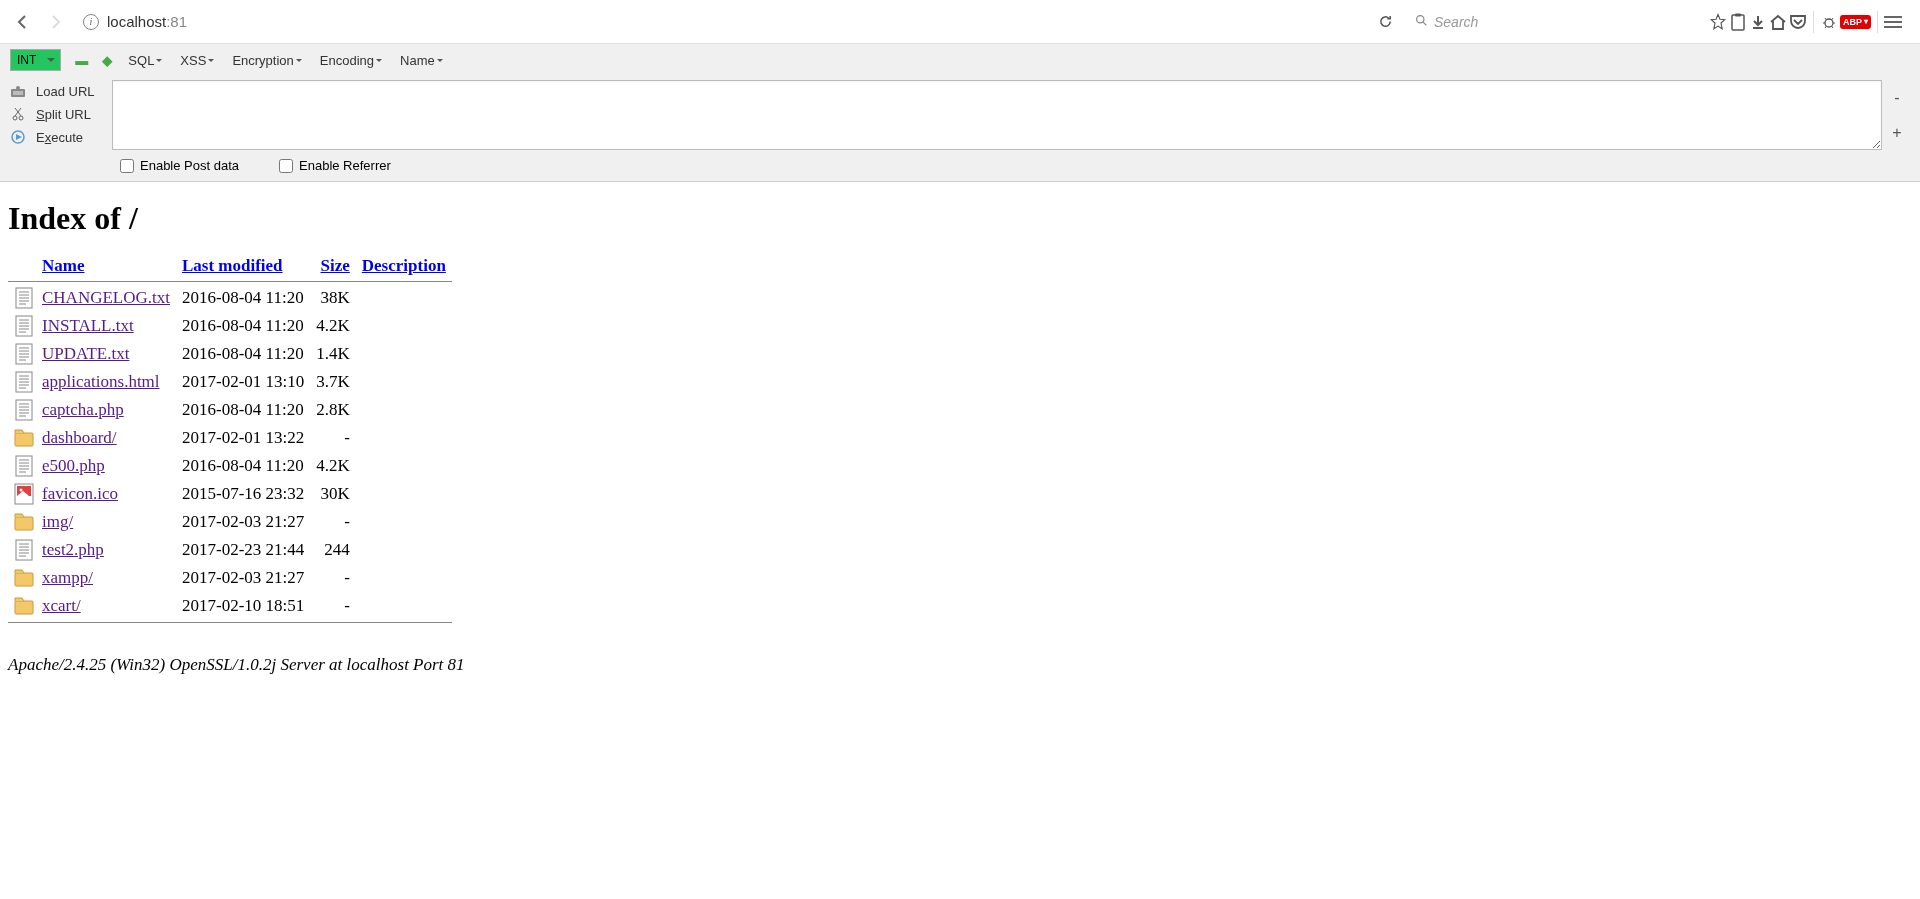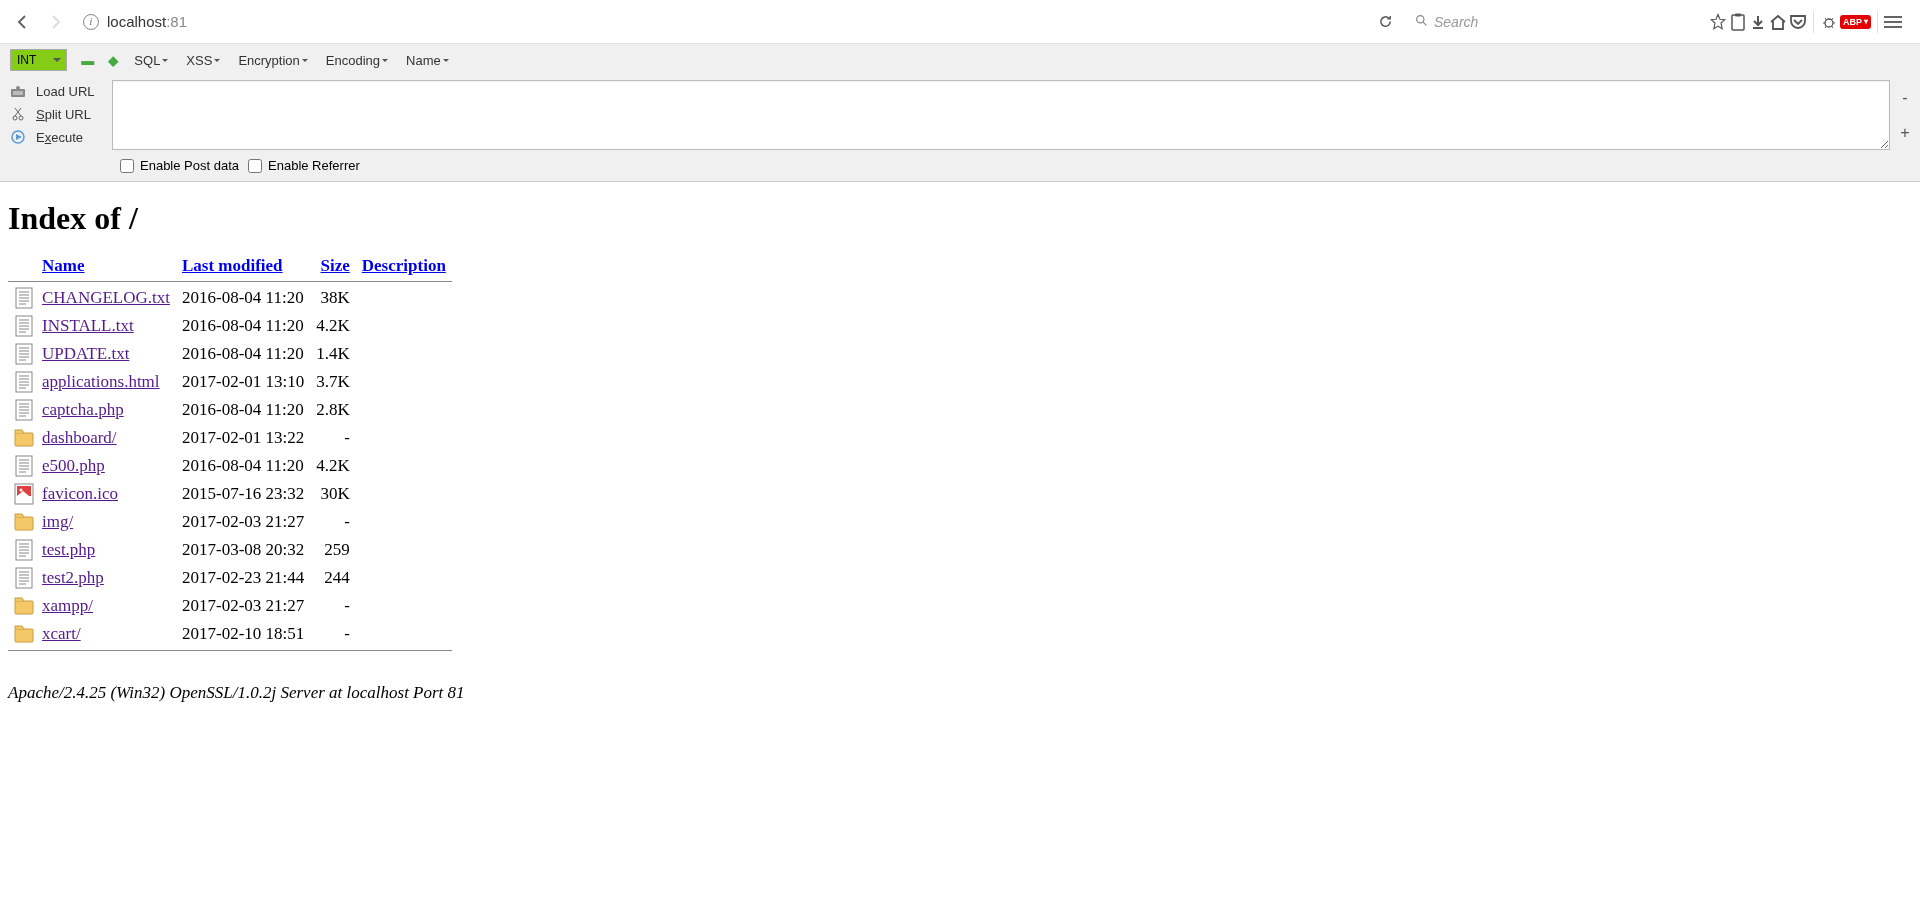--- a/index.html
+++ b/index.html
@@ -20,36 +20,36 @@
 .chrome-icon { width: 18px; height: 18px; display: flex; align-items: center; justify-content: center; color: #555; }
 .divider-v { width: 1px; height: 22px; background: #ddd; margin: 0 4px; }
 .abp-icon { background: #e40000; color: #fff; font-size: 9px; font-weight: bold; border-radius: 3px; padding: 2px 3px; display: flex; align-items: center; }
 .abp-icon .drop { font-size: 8px; margin-left: 2px; }
 .hamburger { display: flex; flex-direction: column; gap: 3px; width: 18px; }
 .hamburger span { height: 2px; background: #666; }
 
 
 .hackbar { background: #f0f0f0; border-bottom: 1px solid #ccc; }
 .hb-menu { display: flex; align-items: center; padding: 5px 10px; gap: 14px; font-size: 13px; }
-.hb-select { border: 1px solid #aaa; background: #84cc16; padding: 2px 30px 2px 6px; font-size: 12px; position: relative; height: 22px; display: flex; align-items: center; }
+.hb-select { border: 1px solid #aaa; background: #22c55e; padding: 2px 24px 2px 6px; font-size: 12px; position: relative; height: 22px; display: flex; align-items: center; }
 .hb-select::after { content: ""; position: absolute; right: 5px; top: 8px; border: 4px solid transparent; border-top-color: #555; }
 .hb-dash { color: #4a4; font-weight: bold; }
 .hb-plus { color: #4a4; font-weight: bold; }
 .hb-menu-item { color: #333; cursor: default; padding: 2px 2px; }
 .hb-drop::after { content: ""; display: inline-block; margin-left: 2px; border: 3px solid transparent; border-top-color: #555; vertical-align: middle; position: relative; top: 1px; }
 
-.hb-body { display: flex; padding: 4px 8px 4px 8px; gap: 8px; }
+.hb-body { display: flex; padding: 4px 16px 4px 8px; gap: 8px; }
 .hb-sidebar { width: 96px; display: flex; flex-direction: column; gap: 5px; padding-top: 2px; }
 .hb-side-item { display: flex; align-items: center; gap: 10px; font-size: 13px; color: #333; padding: 1px 2px; }
 .hb-side-icon { width: 16px; height: 16px; display: flex; align-items: center; justify-content: center; font-size: 12px; }
 .hb-side-item .underline { text-decoration: underline; }
 .hb-textarea { flex: 1; height: 70px; border: 1px solid #bbb; background: #fff; box-shadow: inset 0 1px 2px rgba(0,0,0,0.06); }
 .hb-right { width: 14px; display: flex; flex-direction: column; align-items: center; justify-content: space-around; font-size: 16px; color: #555; }
 
-.hb-options { display: flex; gap: 9px; padding: 4px 16px 8px 120px; font-size: 13px; align-items: center; }
+.hb-options { display: flex; gap: 40px; padding: 4px 16px 8px 120px; font-size: 13px; align-items: center; }
 .hb-checkbox { display: flex; align-items: center; gap: 6px; }
 .hb-checkbox input { width: 14px; height: 14px; }
 
 
 .content { padding: 10px 8px; font-family: "Times New Roman", Times, serif; }
 .content h1 { font-size: 32px; font-weight: bold; margin: 8px 0 16px 0; }
 .index-table { border-collapse: collapse; }
 .index-table th, .index-table td { padding: 3px 6px; font-size: 17px; text-align: left; vertical-align: middle; }
 .index-table th a { color: #0000ee; text-decoration: underline; }
 .index-table td a { color: #551a8b; text-decoration: underline; }
@@ -370,36 +370,20 @@
           <td class="icon-cell">
             <svg class="file-icon-svg" viewBox="0 0 20 22">
               <rect x="2" y="1" width="16" height="20" fill="#fff" stroke="#888"></rect>
               <line x1="5" y1="5" x2="15" y2="5" stroke="#888"></line>
               <line x1="5" y1="8" x2="15" y2="8" stroke="#888"></line>
               <line x1="5" y1="11" x2="15" y2="11" stroke="#888"></line>
               <line x1="5" y1="14" x2="15" y2="14" stroke="#888"></line>
               <line x1="5" y1="17" x2="12" y2="17" stroke="#888"></line>
             </svg>
           </td>
-          <td><a href="#">test.php</a></td>
-          <td>2017-03-08 20:32</td>
-          <td class="size-col">259</td>
-          <td></td>
-        </tr>
-        <tr>
-          <td class="icon-cell">
-            <svg class="file-icon-svg" viewBox="0 0 20 22">
-              <rect x="2" y="1" width="16" height="20" fill="#fff" stroke="#888"></rect>
-              <line x1="5" y1="5" x2="15" y2="5" stroke="#888"></line>
-              <line x1="5" y1="8" x2="15" y2="8" stroke="#888"></line>
-              <line x1="5" y1="11" x2="15" y2="11" stroke="#888"></line>
-              <line x1="5" y1="14" x2="15" y2="14" stroke="#888"></line>
-              <line x1="5" y1="17" x2="12" y2="17" stroke="#888"></line>
-            </svg>
-          </td>
           <td><a href="#">test2.php</a></td>
           <td>2017-02-23 21:44</td>
           <td class="size-col">244</td>
           <td></td>
         </tr>
         <tr>
           <td class="icon-cell">
             <svg class="file-icon-svg" viewBox="0 0 20 22">
               <rect x="1" y="6" width="18" height="13" rx="1" fill="#f4c869" stroke="#c89b3c"></rect>
               <path d="M1 6 L1 3 L8 3 L10 6" fill="#f4c869" stroke="#c89b3c"></path>

